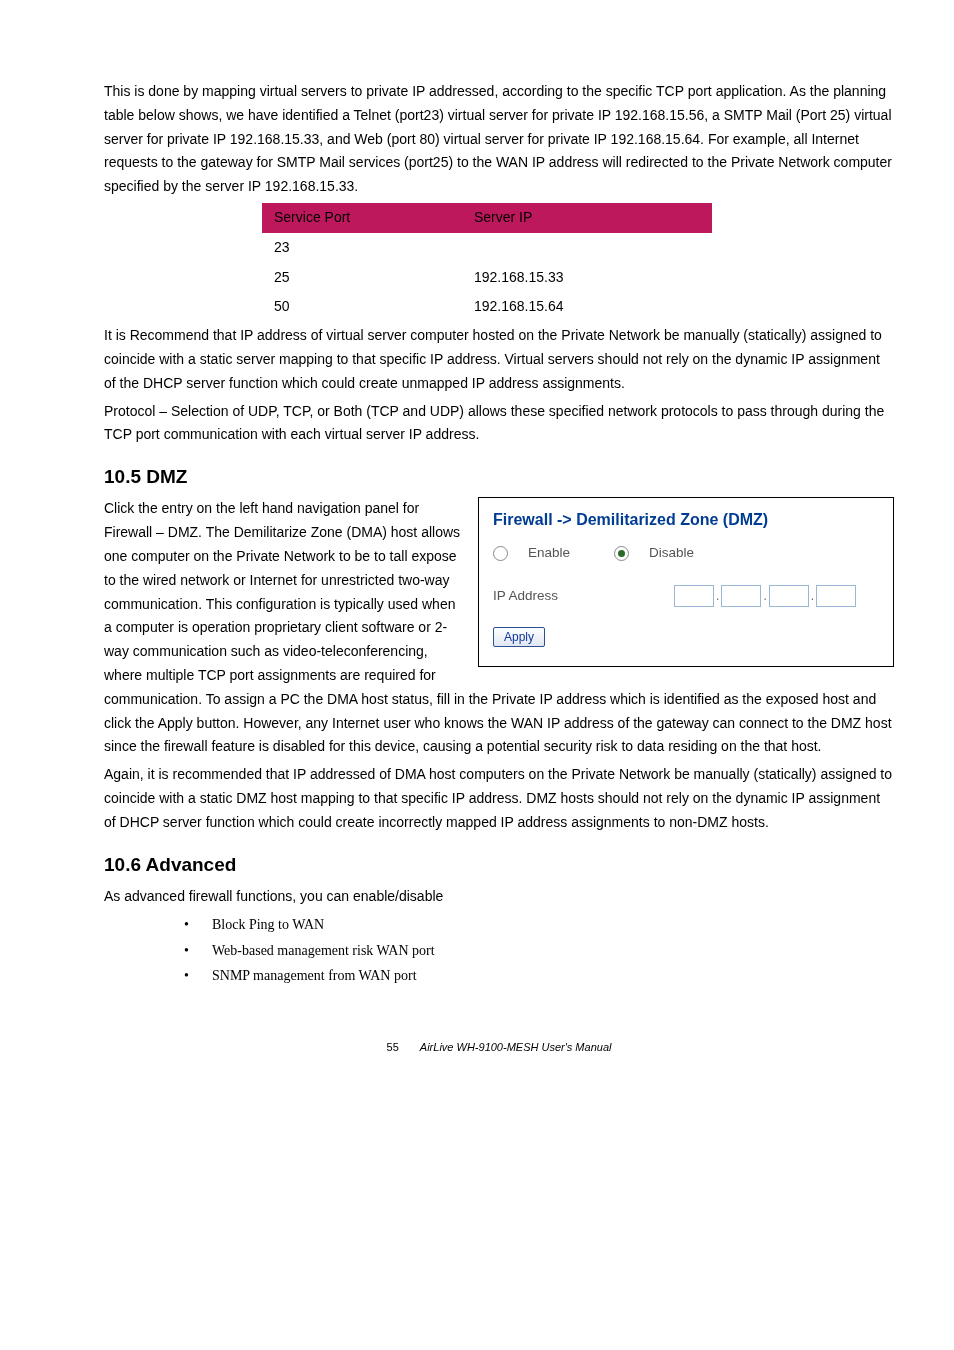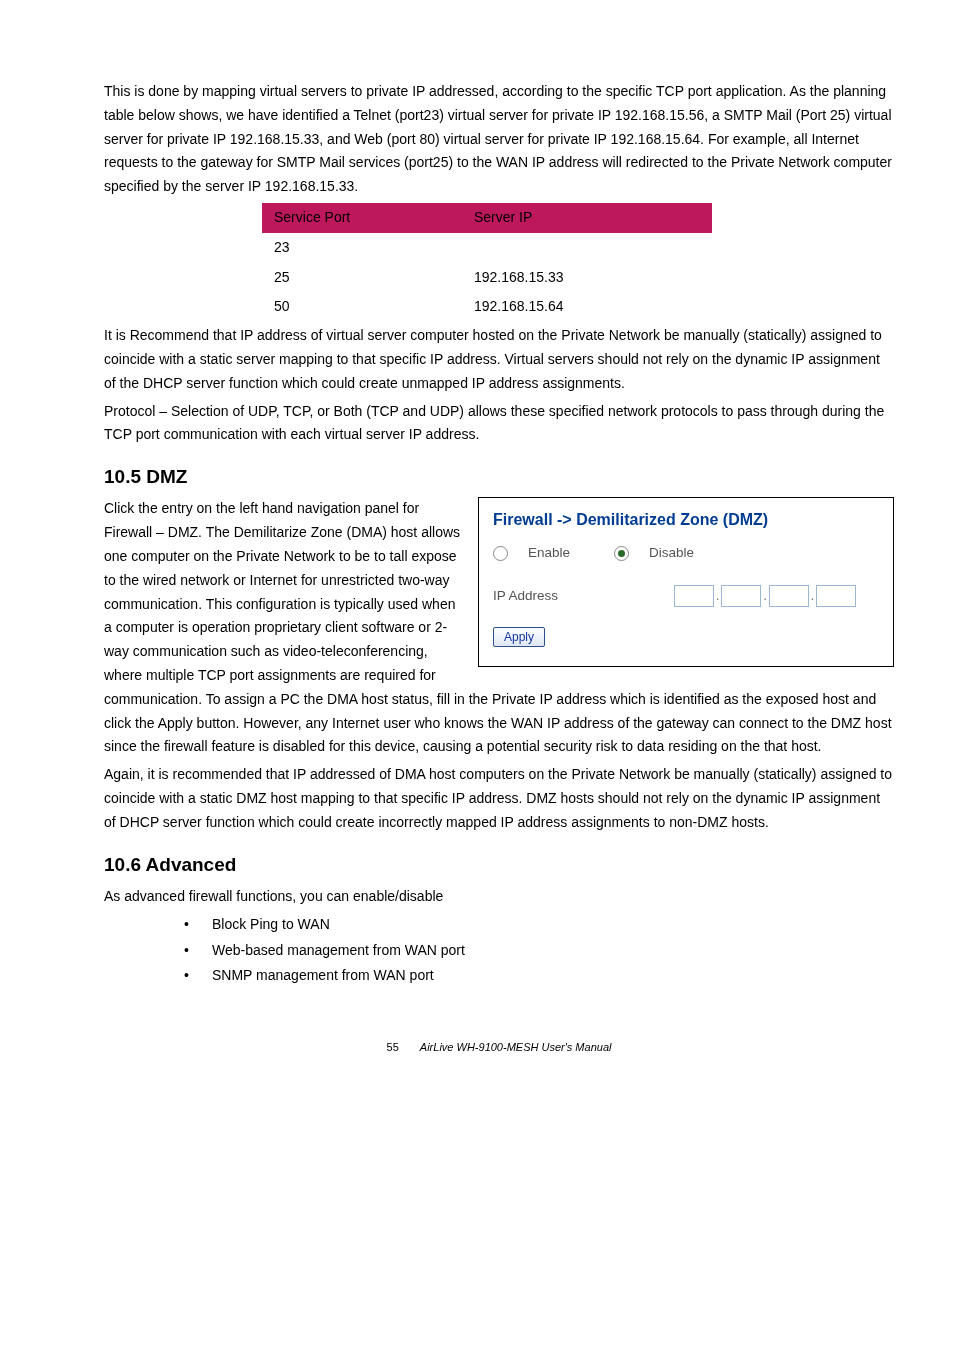--- a/index.html
+++ b/index.html
@@ -116,20 +116,21 @@
   .clear { clear: both; }
   .bullet-list {
     margin: 2px 0 0 0;
     padding-left: 80px;
     list-style: none;
   }
   .bullet-list li {
     position: relative;
     padding-left: 28px;
     margin-bottom: 2px;
+    font-family: Liberation Serif, serif;
   }
   .bullet-list li::before {
     content: "•";
     position: absolute;
     left: 0;
     top: 0;
     font-size: 14px;
   }
   .footer {
     text-align: center;
@@ -199,21 +200,21 @@
     </div>
     <div class="clear"></div>
     <p class="paragraph">Again, it is recommended that IP addressed of DMA host computers on the Private Network be manually (statically) assigned to coincide with a static DMZ host mapping to that specific IP address. DMZ hosts should not rely on the dynamic IP assignment of DHCP server function which could create incorrectly mapped IP address assignments to non-DMZ hosts.</p>
   </div>
 
   <h2 class="section-heading">10.6 Advanced</h2>
   <p class="paragraph">As advanced firewall functions, you can enable/disable</p>
 
   <ul class="bullet-list">
     <li>Block Ping to WAN</li>
-    <li>Web-based management from WAN port</li>
+    <li>Web-based management risk WAN port</li>
     <li>SNMP management from WAN port</li>
   </ul>
 
   <div class="footer">
     <span class="pagenum">55</span>
     <span class="manual">AirLive WH-9100-MESH  User's  Manual</span>
   </div>
 
 </div>
 

